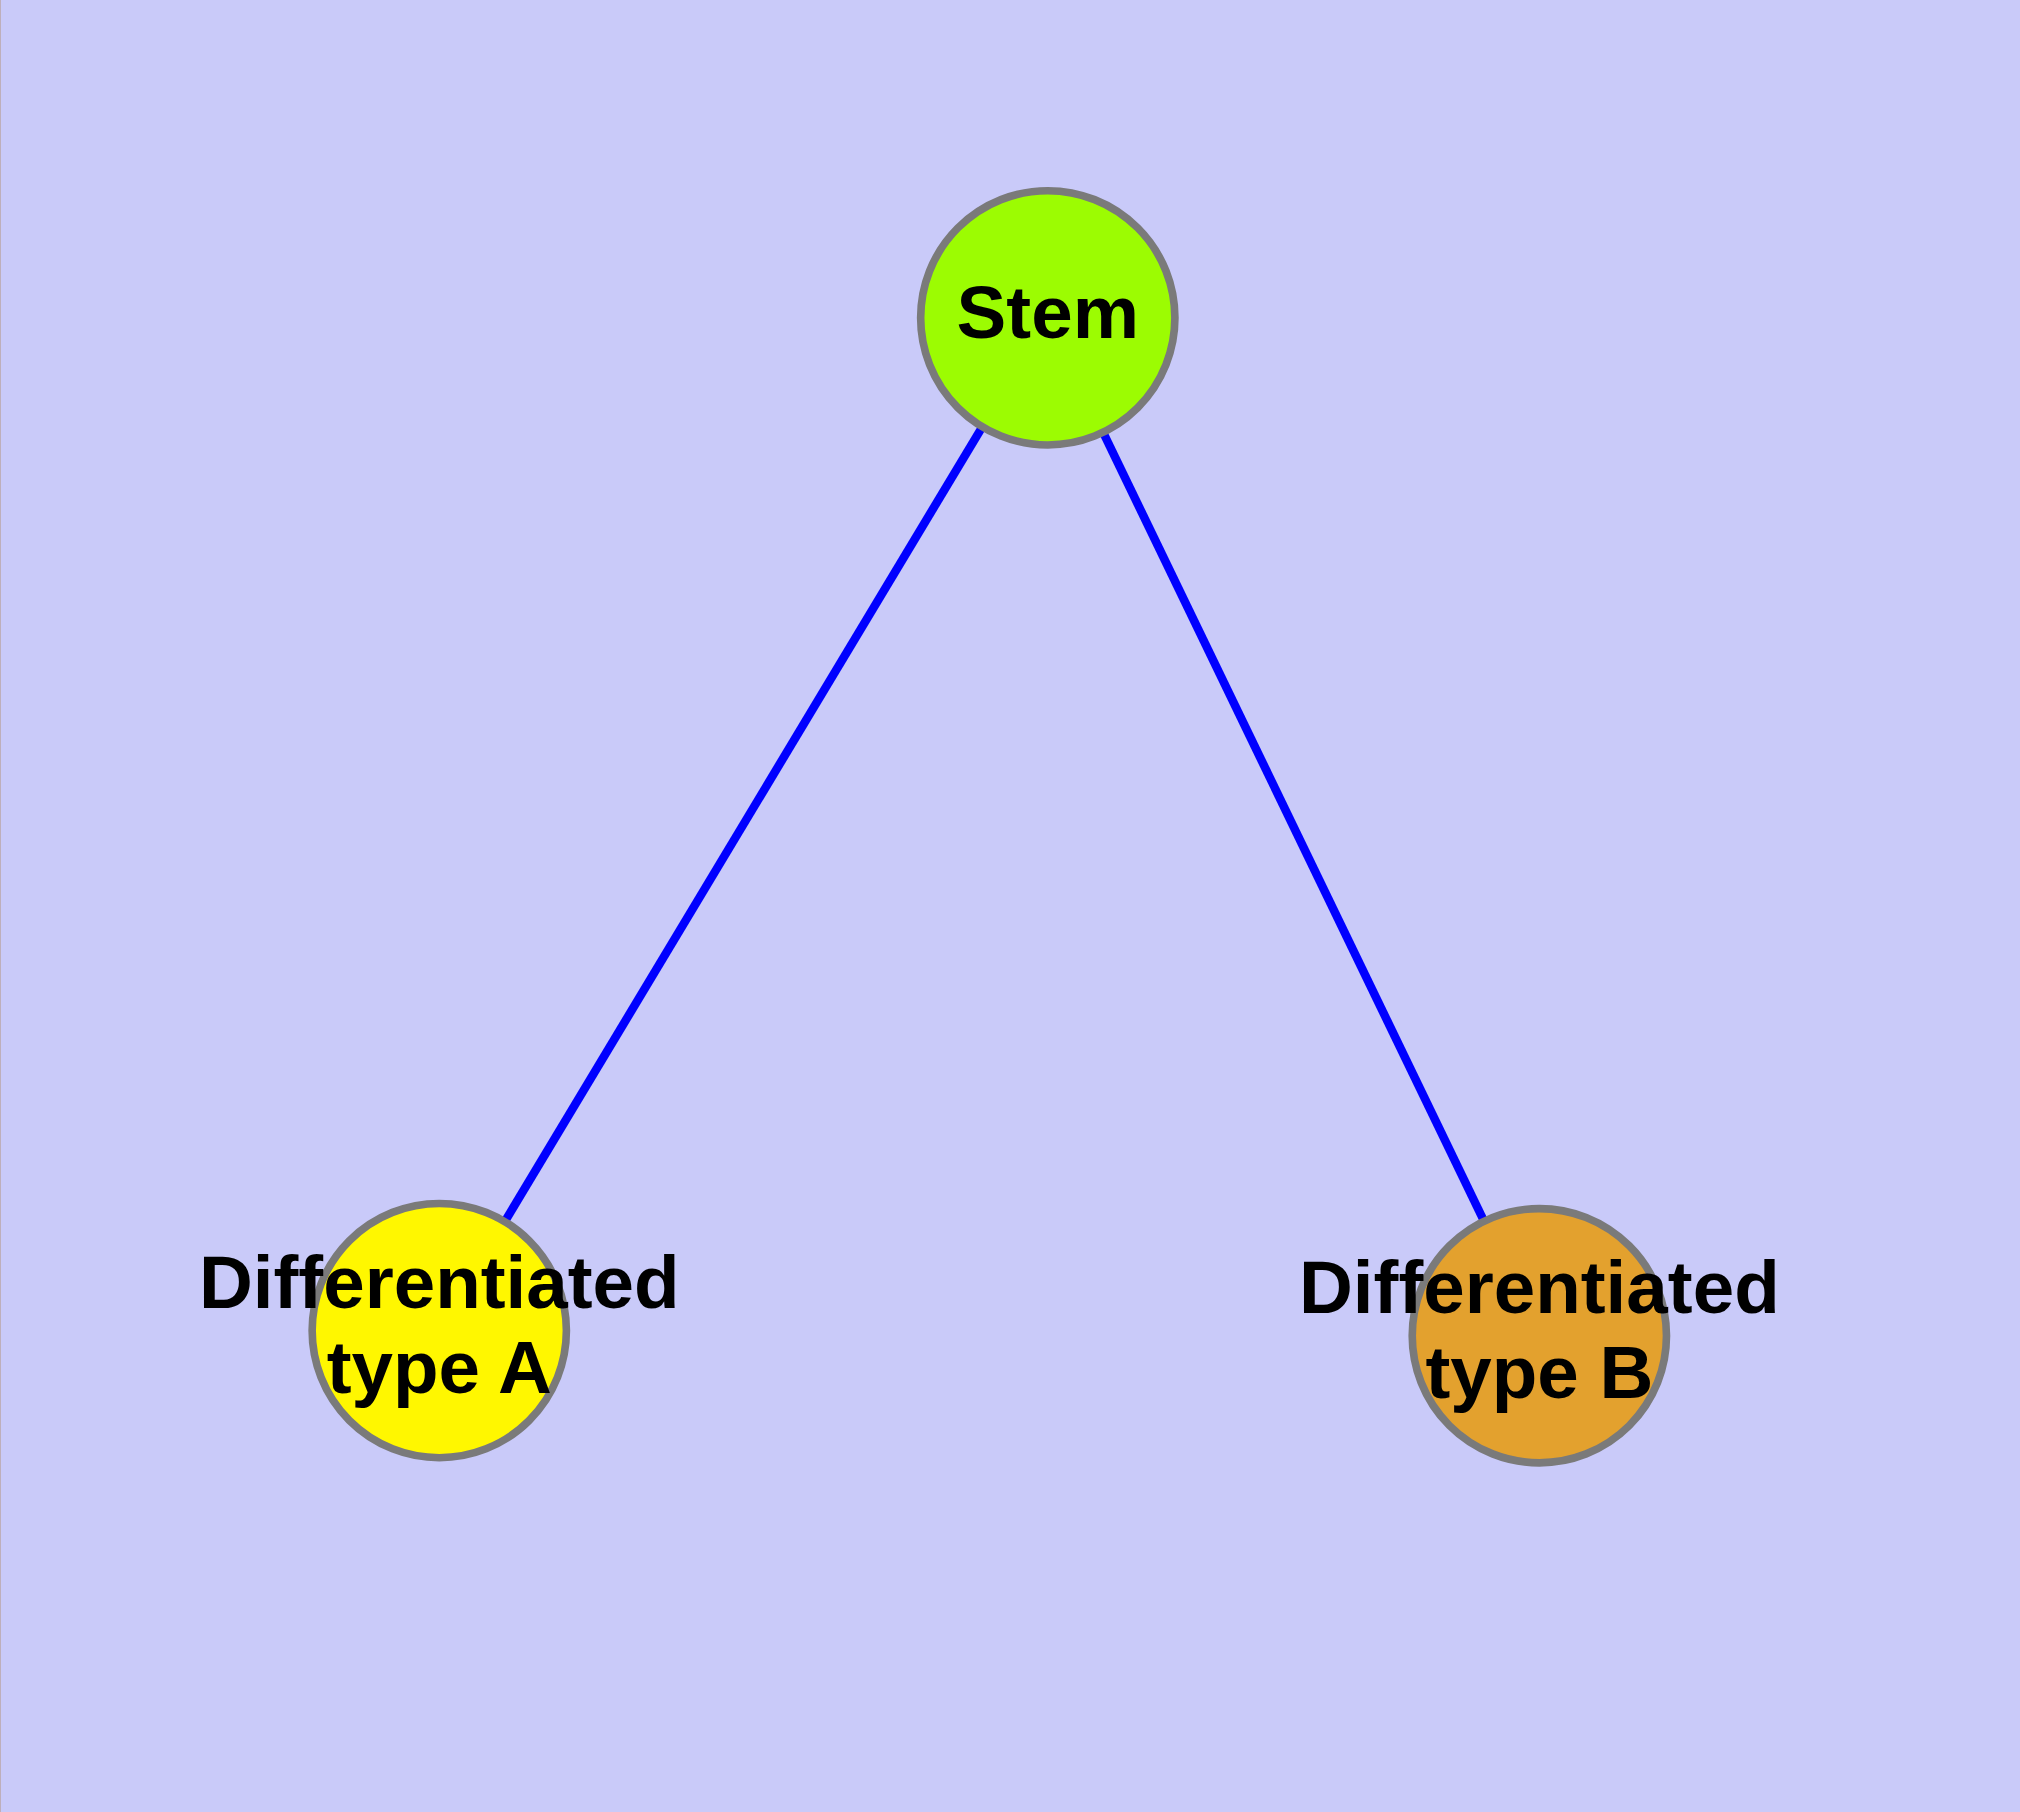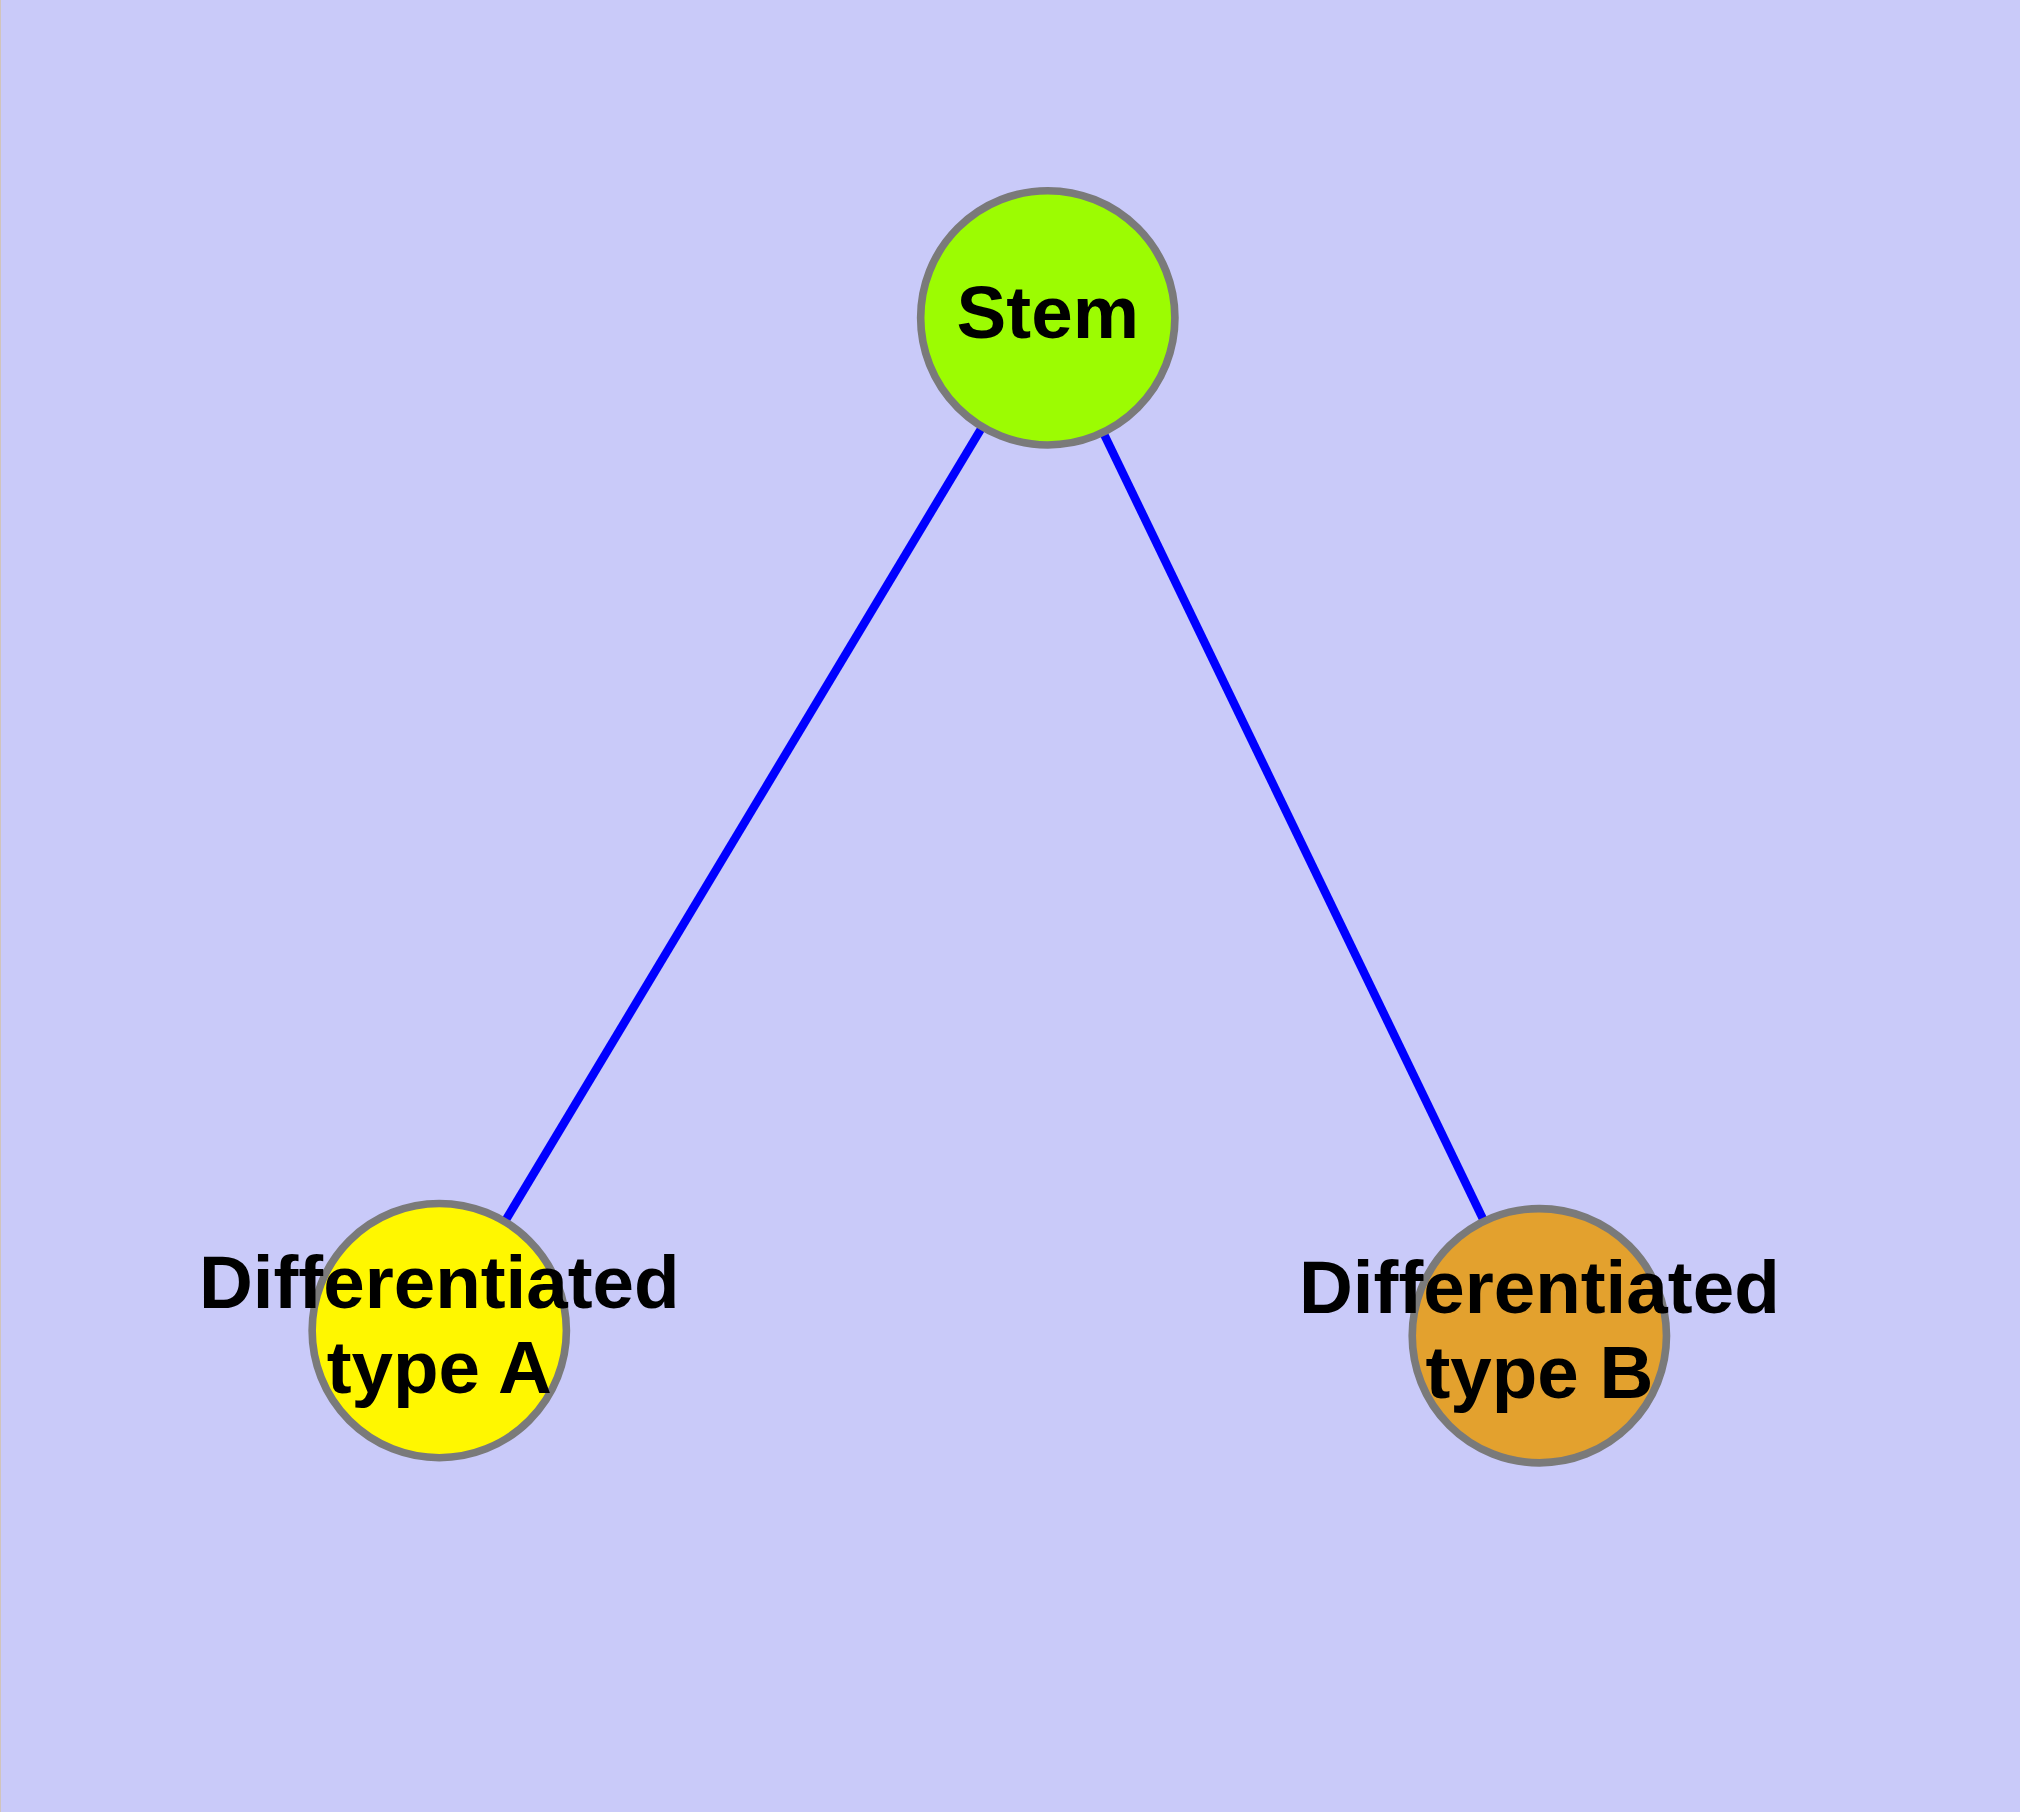--- a/index.html
+++ b/index.html
@@ -33,21 +33,21 @@
     font-weight: bold;
     font-size: 88px;
     fill: #000000;
     text-anchor: middle;
     dominant-baseline: middle;
   }
 </style>
 </head>
 <body>
 
-<div id="canvas-wrap" style="background: #eab308; text-align: right;">
+<div id="canvas-wrap" style="background: #a16207; text-align: right;">
   <svg id="graph-svg" viewBox="0 0 2384 2138" xmlns="http://www.w3.org/2000/svg">
 
     <rect id="bg-rect" x="0" y="0" width="2384" height="2138" fill="#c9caf9"></rect>
 
     <g id="edges-layer">
         <line class="edge-line" x1="1159.7765832273637" y1="501.86209337507006" x2="594.2234167726363" y2="1443.1379066249299" stroke="#0000ff" stroke-width="10"></line>
         <line class="edge-line" x1="1300.36148063703" y1="508.2726521466773" x2="1751.63851936297" y2="1442.7273478533227" stroke="#0000ff" stroke-width="10"></line>
       </g>
     <g id="nodes-layer">
         <g>

